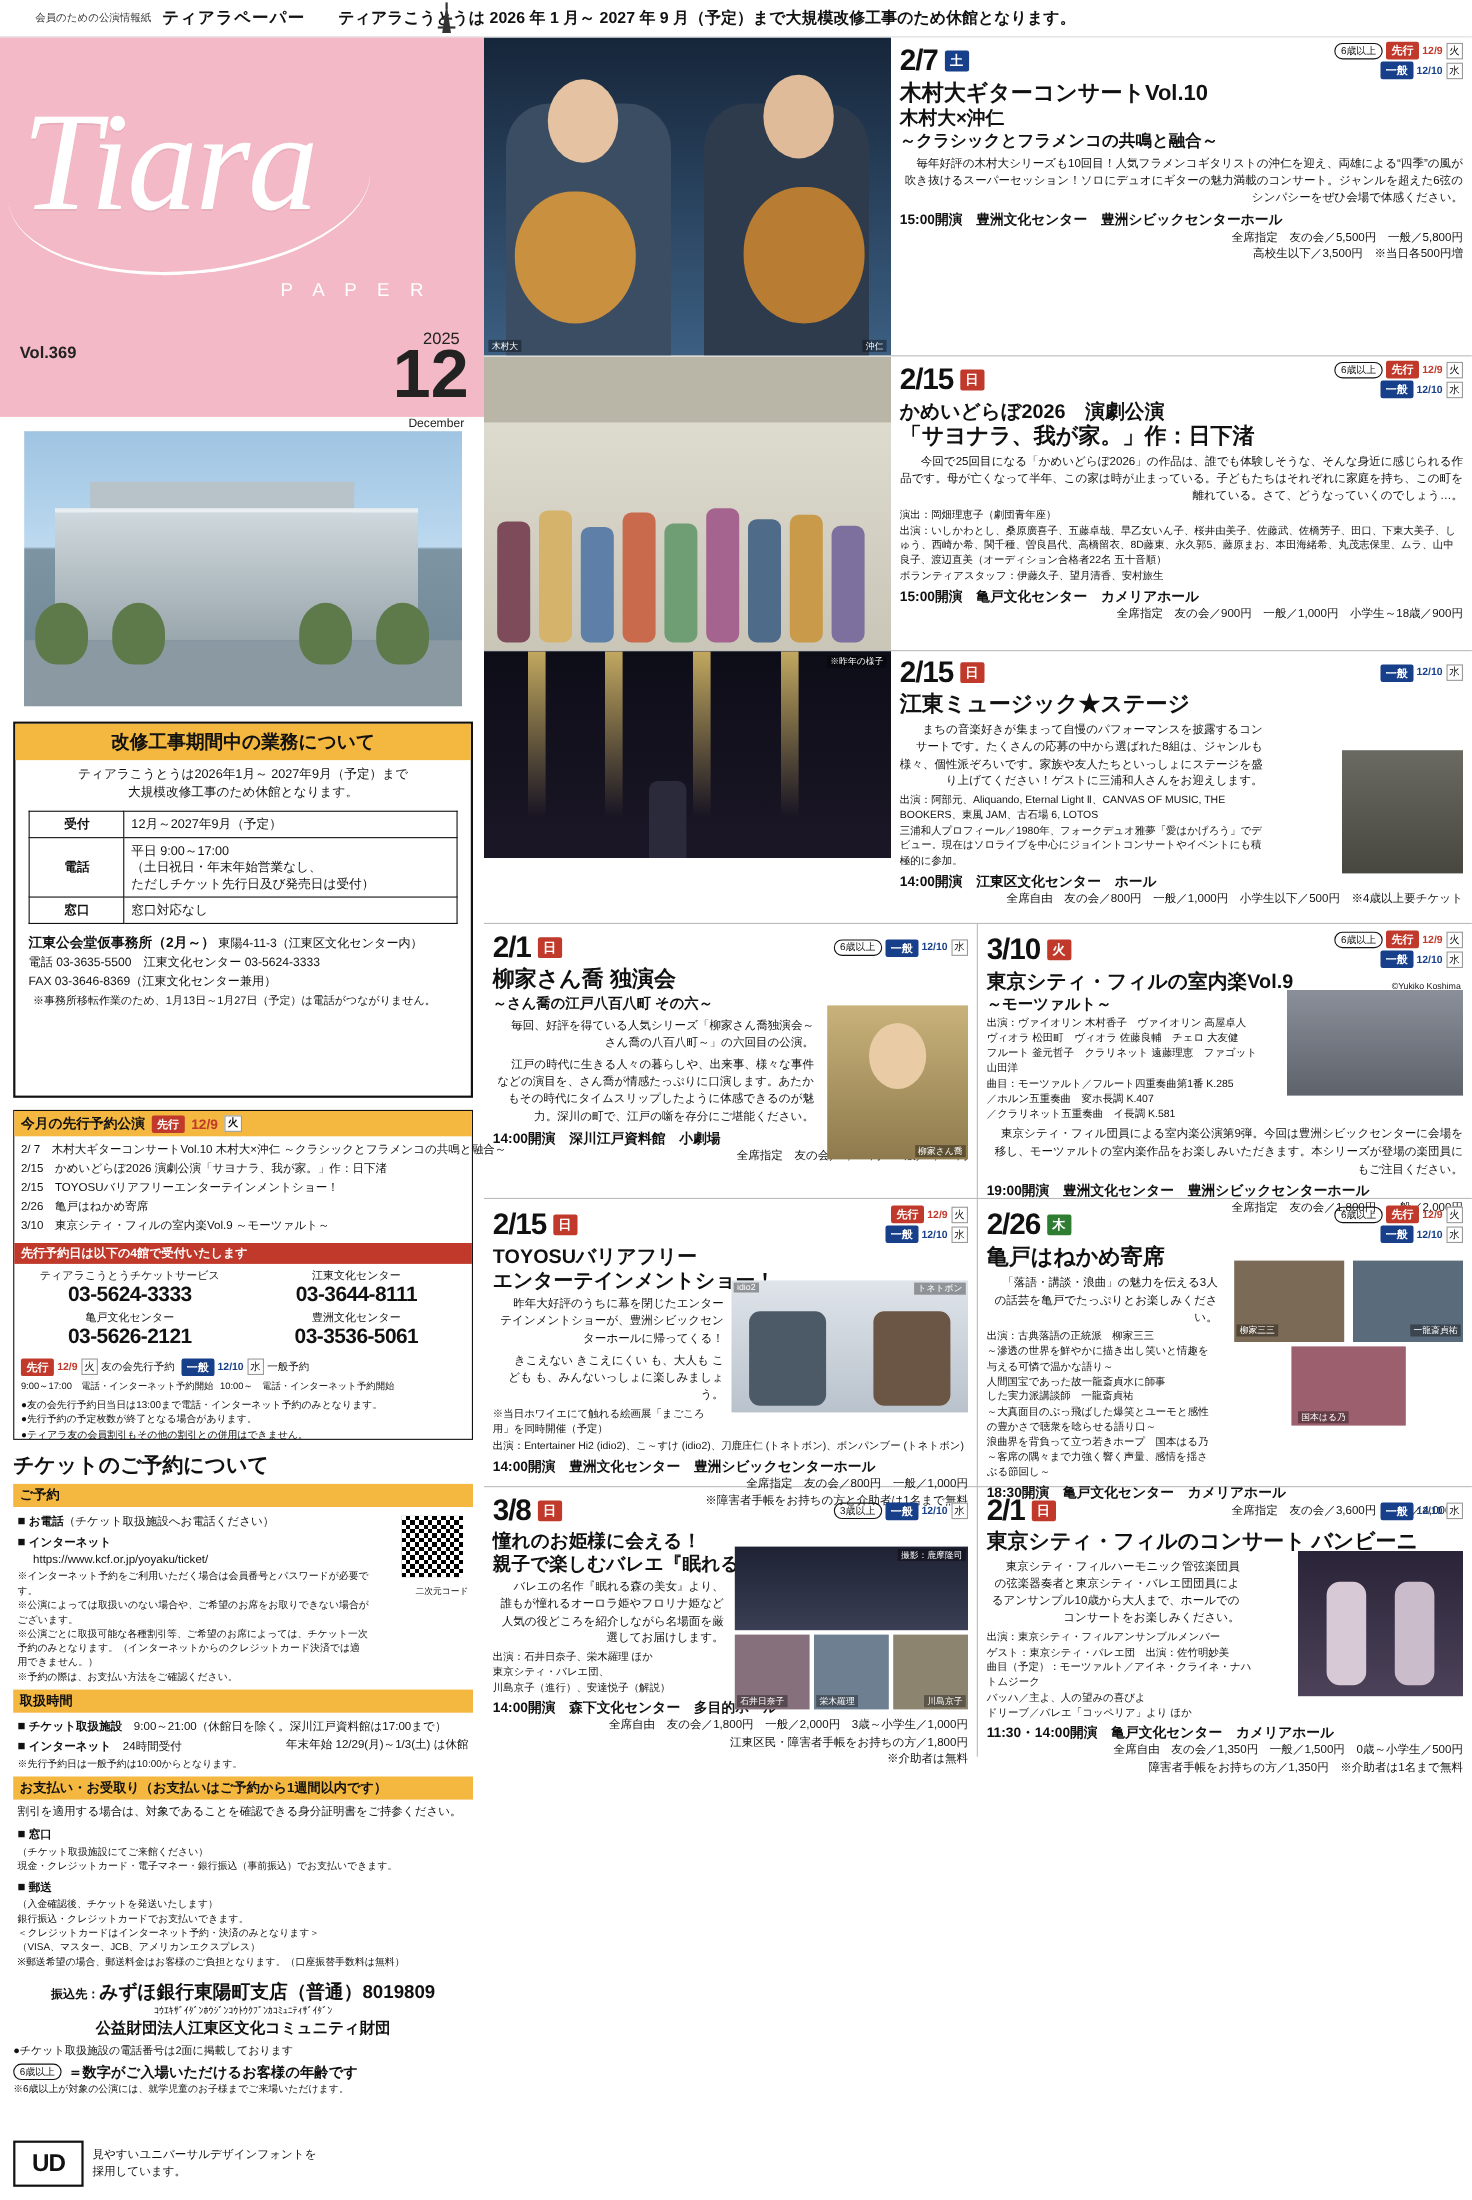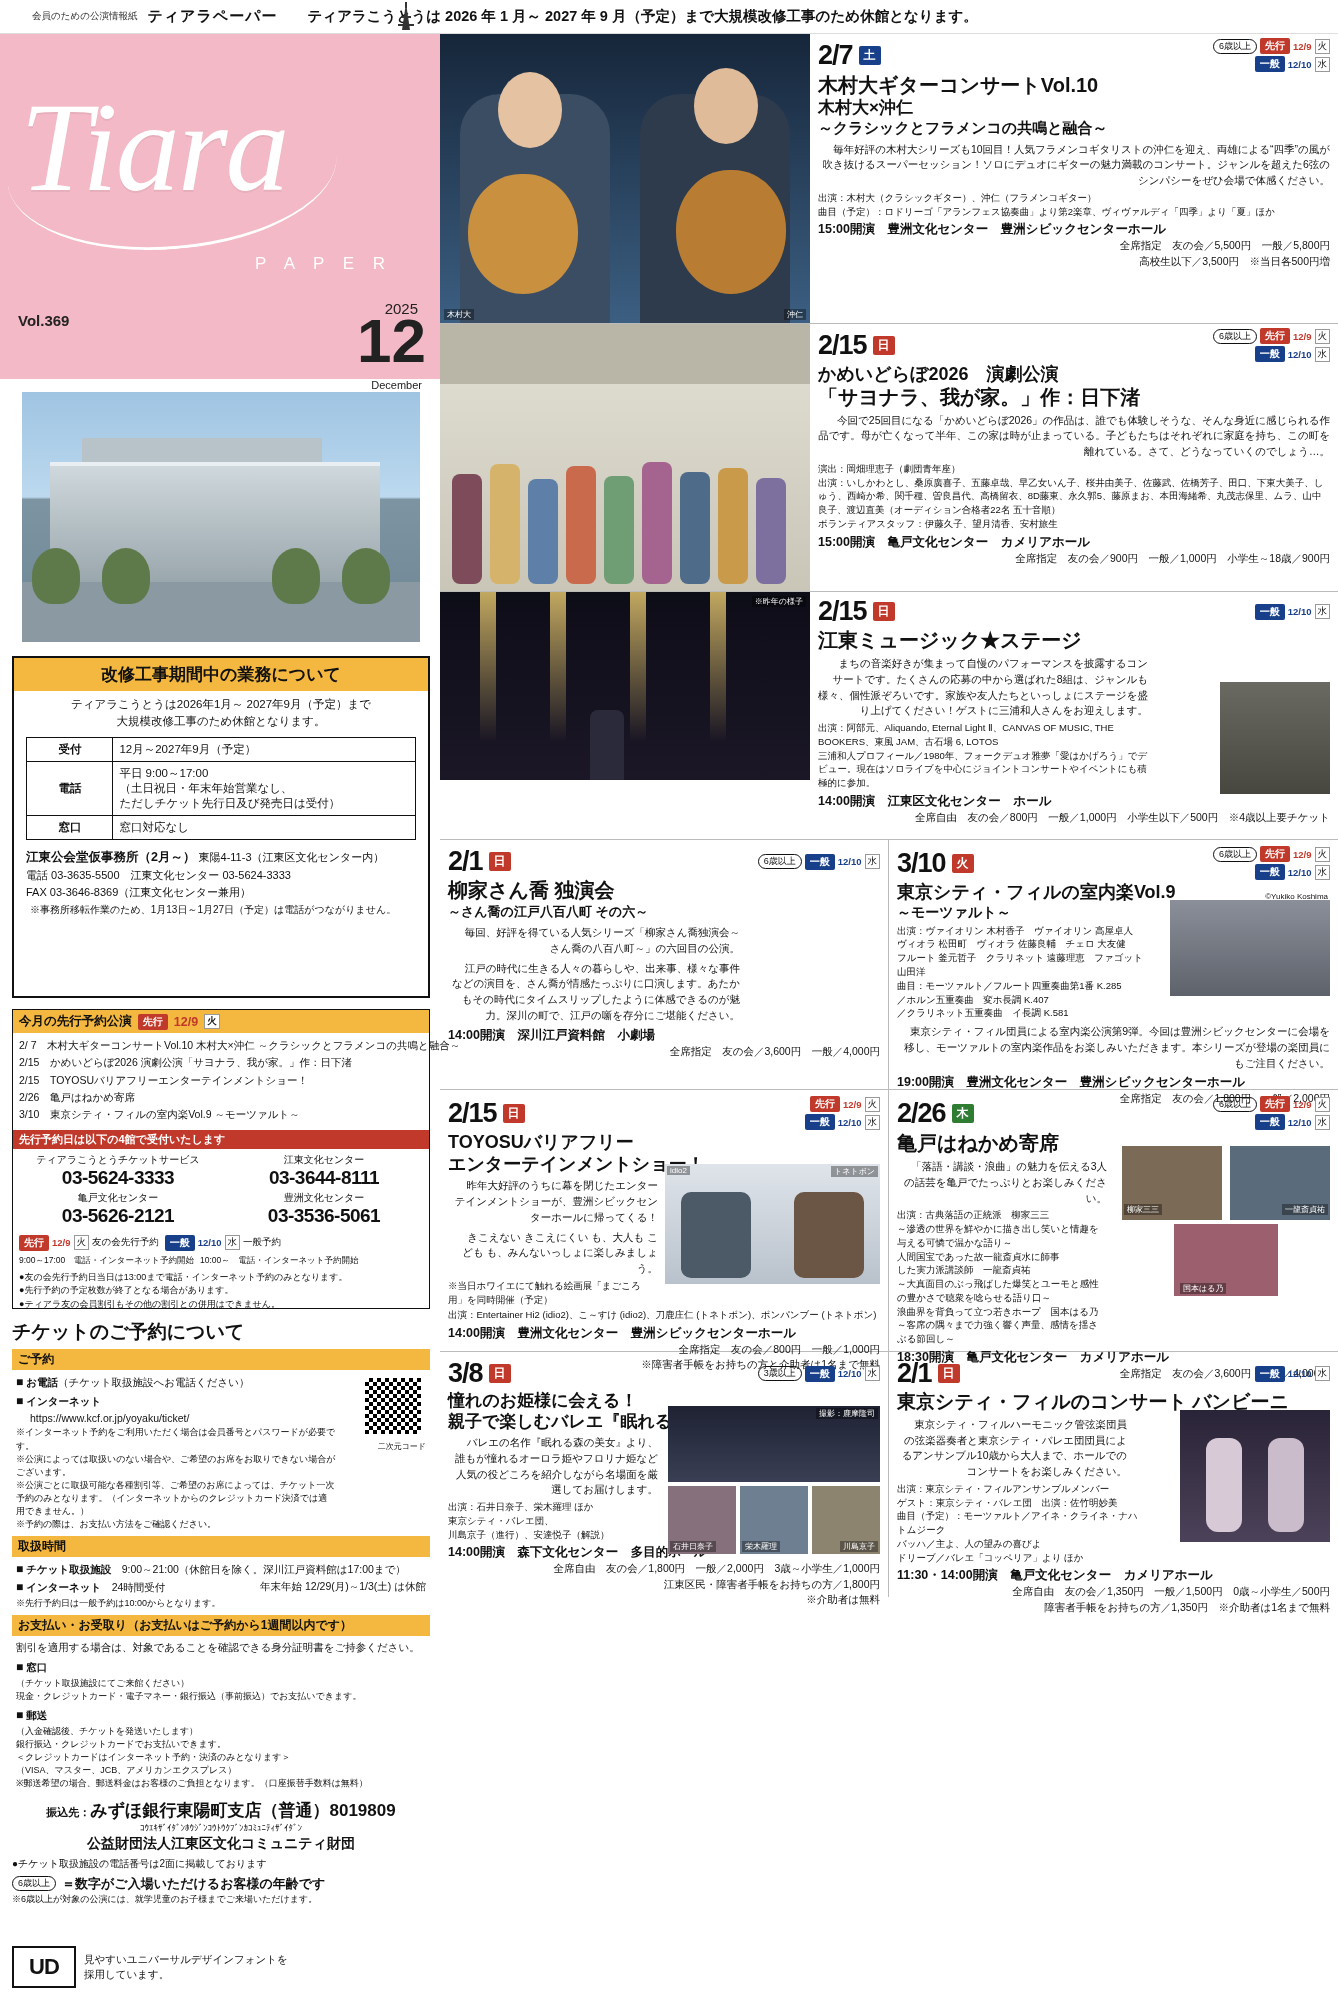--- a/index.html
+++ b/index.html
@@ -400,22 +400,20 @@
                 <span class="badge-ip">一般</span>
               <span class="chip-blue">12/10</span>
               <span class="date-chip">水</span>
               </span>
           </span>
         </div>
         <h3>木村大ギターコンサートVol.10</h3>
         <h4>木村大×沖仁</h4>
         <div class="sub">～クラシックとフラメンコの共鳴と融合～</div>
         <p class="body">毎年好評の木村大シリーズも10回目！人気フラメンコギタリストの沖仁を迎え、両雄による“四季”の風が吹き抜けるスーパーセッション！ソロにデュオにギターの魅力満載のコンサート。ジャンルを超えた6弦のシンパシーをぜひ会場で体感ください。</p>
-        <div class="cast" style="white-space:pre-line">出演：木村大（クラシックギター）、沖仁（フラメンコギター）
-曲目（予定）：ロドリーゴ「アランフェス協奏曲」より第2楽章、ヴィヴァルディ「四季」より「夏」ほか</div>
         <div class="time">15:00開演　豊洲文化センター　豊洲シビックセンターホール</div>
         <div class="price" style="white-space:pre-line;text-align:right">全席指定　友の会／5,500円　一般／5,800円
 高校生以下／3,500円　※当日各500円増</div>
       </div>
     </div>
 
     <div class="ev" style="padding:0;height:268px;overflow:hidden">
       <div class="imgbox" style="position:absolute;left:0;top:0;width:370px;height:268px;background:linear-gradient(#e3e0d5,#c9c6b8)">
         <div style="position:absolute;left:0;top:0;width:370px;height:60px;background:#b9b6a8"></div>
         <div style="position:absolute;left:12px;bottom:8px;width:30px;height:110px;background:#7e4b5a;border-radius:8px"></div>
@@ -499,20 +497,24 @@
           <span class="brow">
               <span class="agebadge">6歳以上</span>
             <span class="badge-ip">一般</span>
             <span class="chip-blue">12/10</span>
             <span class="date-chip">水</span>
             </span>
         </span>
       </div>
       <h3>柳家さん喬 独演会</h3>
       <div class="sub" style="font-size:13px">～さん喬の江戸八百八町 その六～</div>
+      <div style="position:absolute;right:8px;top:74px;width:128px;height:140px;background:linear-gradient(#c9b27a,#8e7a4d)">
+        <div style="position:absolute;left:38px;top:16px;width:52px;height:60px;border-radius:50%;background:#e9cba6"></div>
+        <div class="cap" style="right:2px;bottom:2px">柳家さん喬</div>
+      </div>
       <p class="body" style="width:292px">毎回、好評を得ている人気シリーズ「柳家さん喬独演会～さん喬の八百八町～」の六回目の公演。</p>
       <p class="body" style="width:292px">江戸の時代に生きる人々の暮らしや、出来事、様々な事件などの演目を、さん喬が情感たっぷりに口演します。あたかもその時代にタイムスリップしたように体感できるのが魅力。深川の町で、江戸の噺を存分にご堪能ください。</p>
       <div class="time">14:00開演　深川江戸資料館　小劇場</div>
       <div class="price" style="text-align:right">全席指定　友の会／3,600円　一般／4,000円</div>
     </div>
 
     <div class="ev half" style="height:250px;border-right:none">
       <div class="dateline">
         <span class="d">3/10</span>
         <span class="dow">火</span>

